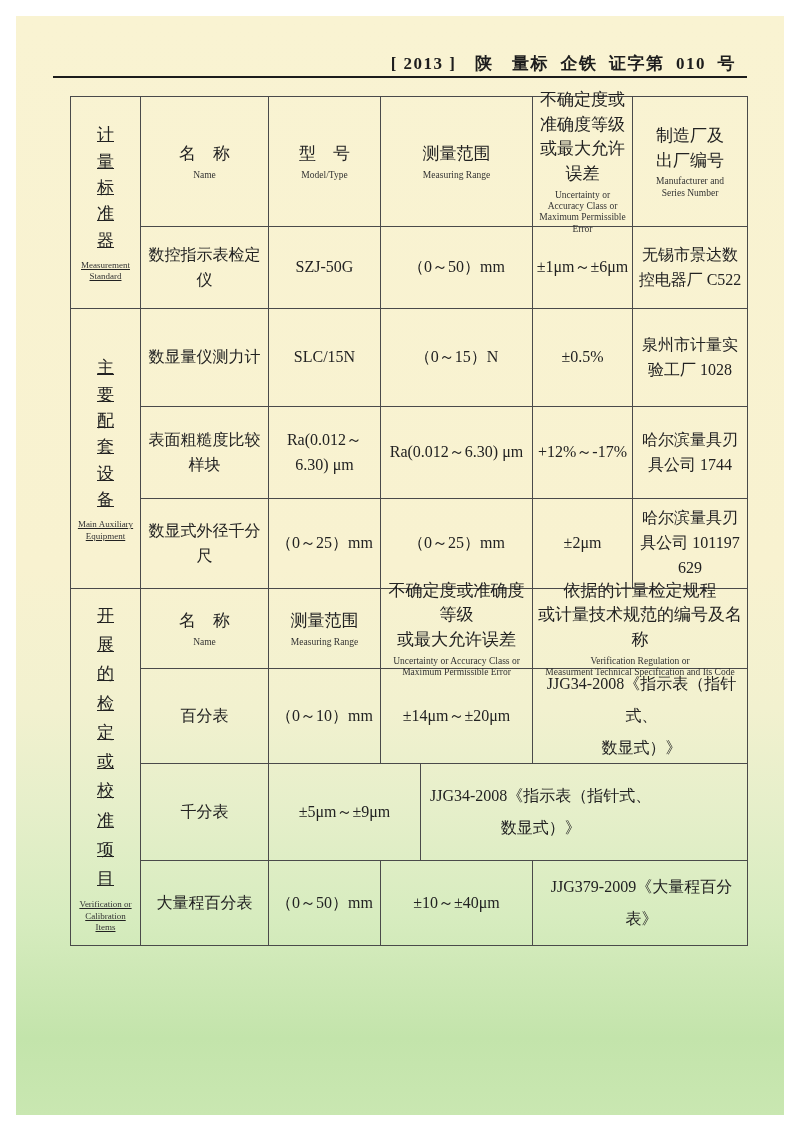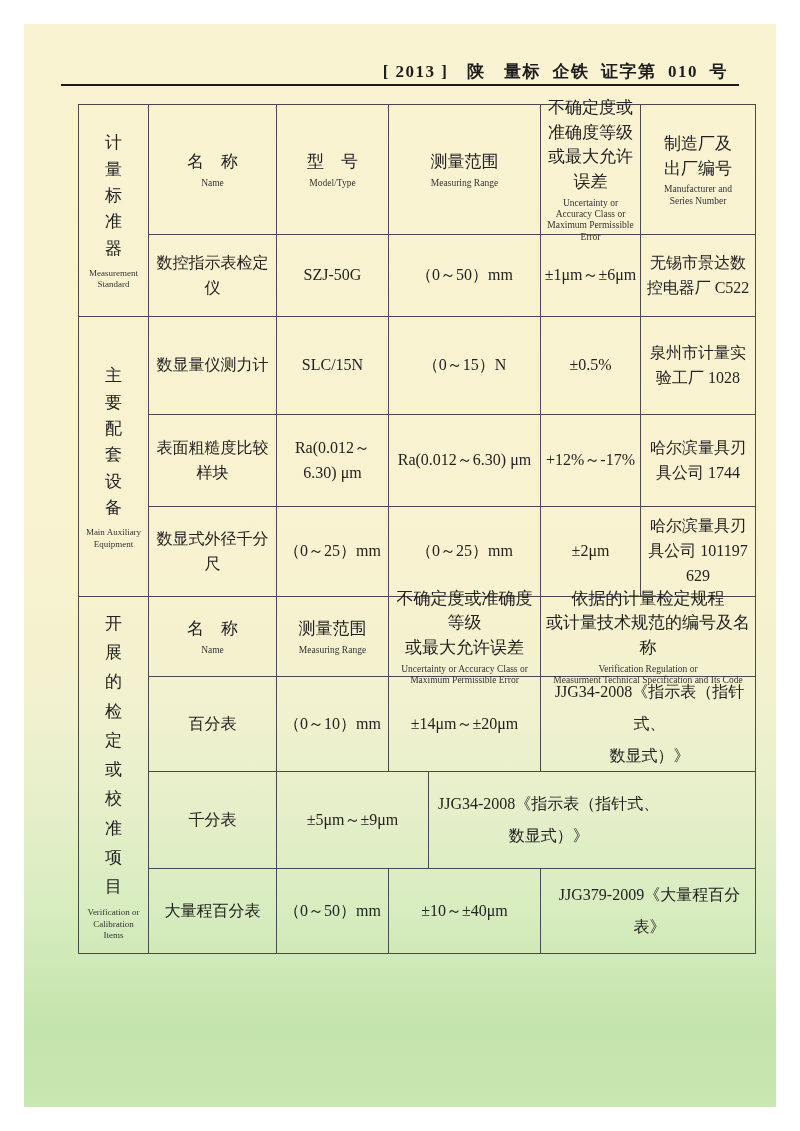--- a/index.html
+++ b/index.html
@@ -5,21 +5,21 @@
   html,body{margin:0;padding:0;}
   body{
     width:800px;height:1131px;
     background:#ffffff;
     font-family:"Liberation Serif","DejaVu Serif",serif;
     color:#222;
     position:relative;
   }
   .page{
     position:absolute;inset:0;
-    padding:24px;box-sizing:border-box;
+    padding:16px;box-sizing:border-box;
   }
   .paper{
     position:relative;
     width:100%;height:100%;
     background:linear-gradient(180deg,
       #f9f3d2 0%,
       #f8f2d0 50%,
       #f2f1cf 63%,
       #e6efca 72%,
       #d7ecbf 82%,
@@ -41,20 +41,21 @@
     width:678px;height:850px;
     border:1px solid #4a4a4a;
     box-sizing:border-box;
     display:flex;
   }
   .stub{
     width:70px;flex:0 0 70px;
     border-right:1px solid #4a4a4a;
     display:flex;flex-direction:column;
     box-sizing:border-box;
+    text-decoration:underline;
   }
   .stub-sec{
     display:flex;flex-direction:column;
     align-items:center;justify-content:center;
     border-bottom:1px solid #4a4a4a;
     box-sizing:border-box;
   }
   .ss1{height:212px;}
   .ss2{height:280px;}
   .ss3{flex:1;border-bottom:none;}

